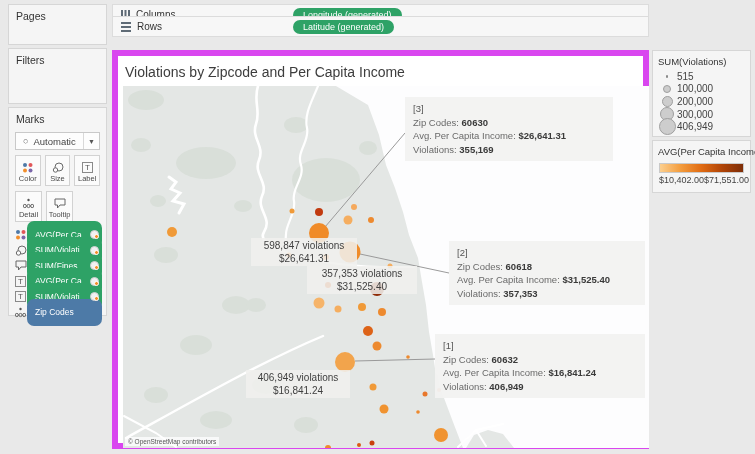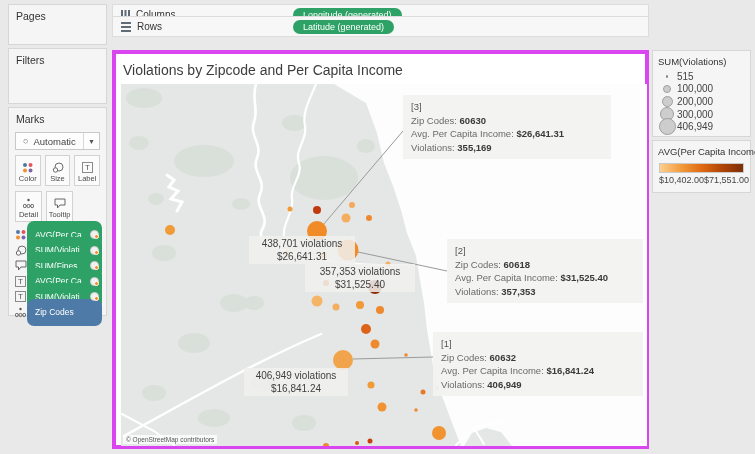--- a/index.html
+++ b/index.html
@@ -42,21 +42,21 @@
   .shelf { position:absolute; left:112px; width:537px; height:21px; background:#f7f7f7;
            border:1px solid #dcdcdc; display:flex; align-items:center; }
   .shelf.columns { top:4px; }
   .shelf.rows    { top:16px; }
   .shelf .sh-ico { margin:0 6px 0 8px; display:flex; align-items:center; }
   .shelf .sh-label { font-size:10px; color:#333; }
   .shelf .pill { position:absolute; left:156px; flex:none; height:14px; padding:0 10px; font-size:9px;margin-left:24px; }
 
   
   .sheet { position:absolute; left:112px; top:50px; width:537px; height:399px; background:#ffffff;
-           border:4px solid #d946ef; }
+           border:6px solid #d946ef; }
   .sheet-title { font-size:14px; color:#3d3d3d; padding:8px 0 0 7px; }
   .map { position:absolute; left:5px; top:30px; width:526px; height:362px; background:#e4e7e5; overflow:hidden; }
   .map svg { position:absolute; left:0; top:0; }
 
   .ptlabel { position:absolute; background:rgba(240,240,238,0.87); text-align:center;
              font-size:10px; color:#3f3f3f; line-height:13px; padding:1px 2px; }
 
   .ann { position:absolute; background:rgba(243,243,241,0.96); font-size:9.5px; line-height:13.5px;
          color:#6a6a6a; padding:5px 8px; }
   .ann .ann-id { color:#555; }
@@ -343,21 +343,21 @@
             <circle cx="249" cy="357" r="2.5" fill="#C8400E"></circle>
             <circle cx="295" cy="326" r="1.8" fill="#ED8A2F"></circle>
             <circle cx="316" cy="304" r="2" fill="#D95B16"></circle>
             <circle cx="302" cy="308" r="2.5" fill="#E8772B"></circle>
             <circle cx="236" cy="359" r="2" fill="#D95B16"></circle>
             <circle cx="205" cy="362" r="3" fill="#ED8A2F"></circle>
           </g>
       </svg>
       <div id="map-overlays">
           <div class="ptlabel" style="left: 128px; top: 152px; width: 106px;">
-            <div>438,701 violations</div>
+            <div>598,847 violations</div>
             <div>$26,641.31</div>
           </div>
           <div class="ptlabel" style="left: 184px; top: 180px; width: 110px;">
             <div>357,353 violations</div>
             <div>$31,525.40</div>
           </div>
           <div class="ptlabel" style="left: 123px; top: 284px; width: 104px;">
             <div>406,949 violations</div>
             <div>$16,841.24</div>
           </div>

